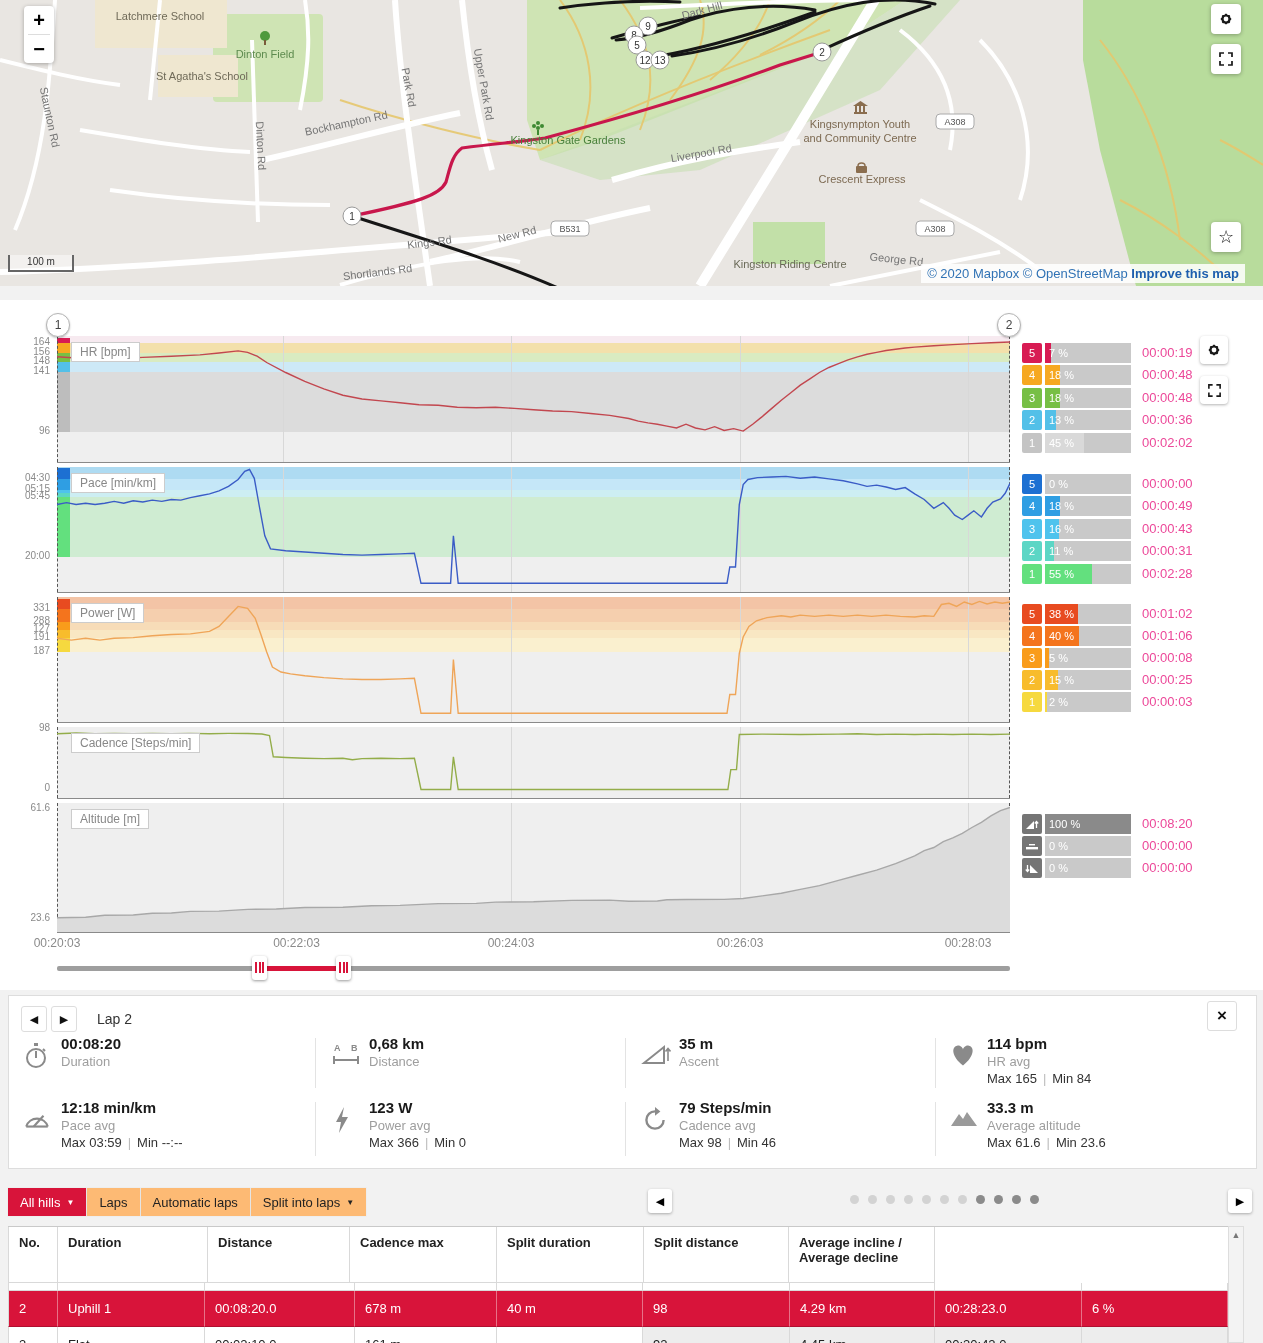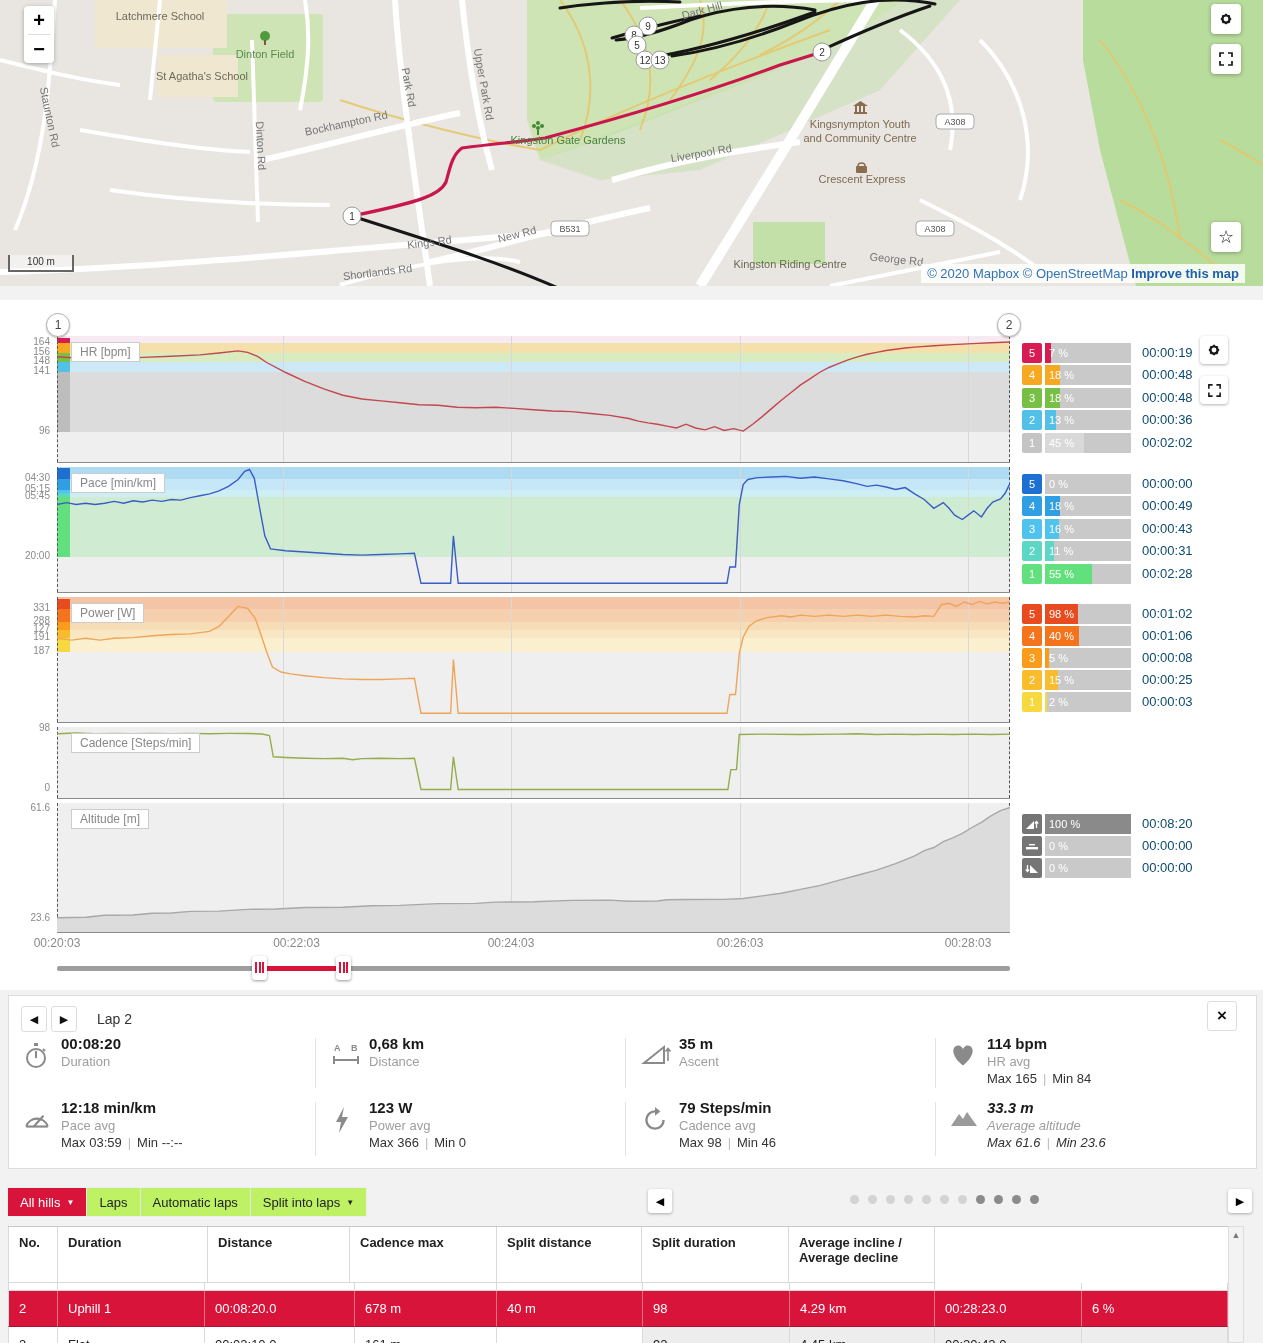--- a/index.html
+++ b/index.html
@@ -30,42 +30,42 @@
   .xtick{position:absolute;font-size:12px;color:#8a8a8a;transform:translateX(-50%);}
   .cmarker{position:absolute;width:22px;height:22px;border-radius:50%;background:#fff;border:1px solid #b5b5b5;
     box-shadow:0 1px 2px rgba(0,0,0,.25);color:#444;font-size:12px;display:flex;align-items:center;justify-content:center;z-index:5;}
   
   .zrow{position:absolute;height:20px;}
   .zchip{position:absolute;left:0;top:0;width:20px;height:20px;border-radius:2px;color:#fff;font-size:11px;
     display:flex;align-items:center;justify-content:center;}
   .zbar{position:absolute;left:23px;top:0;width:86px;height:20px;background:#c9c9c9;}
   .zfill{position:absolute;left:0;top:0;height:20px;}
   .zpct{position:absolute;left:4px;top:0;height:20px;line-height:20px;color:#fff;font-size:11px;z-index:2;}
-  .ztime{position:absolute;left:120px;top:2px;font-size:13px;color:#0c4a6e;white-space:nowrap;}
+  .ztime{position:absolute;left:120px;top:2px;font-size:13px;color:#ec4899;white-space:nowrap;}
   .panel-btn{position:absolute;width:28px;height:28px;background:#fff;border-radius:4px;box-shadow:0 1px 3px rgba(0,0,0,.3);
     display:flex;align-items:center;justify-content:center;cursor:pointer;}
   
   .sl-track{position:absolute;height:5px;background:#9e9e9e;border-radius:2px;}
   .sl-range{position:absolute;height:5px;background:#d8143a;}
   .sl-handle{position:absolute;width:15px;height:24px;background:#fff;border-radius:3px;box-shadow:0 1px 3px rgba(0,0,0,.4);cursor:ew-resize;}
   .sl-handle i{position:absolute;top:6px;width:2px;height:11px;background:#d8143a;}
   
   #lap-panel{position:absolute;left:8px;top:995px;width:1247px;height:172px;background:#fff;border:1px solid #ddd;}
   .navbtn{position:absolute;width:24px;height:24px;border:1px solid #ddd;border-radius:3px;background:#fff;
     display:flex;align-items:center;justify-content:center;font-size:11px;color:#111;cursor:pointer;}
   .stat{position:absolute;width:290px;height:58px;}
   .stat .ic{position:absolute;left:0;top:8px;width:30px;height:30px;color:#8a8a8a;}
   .stat .tx{position:absolute;left:38px;top:0;}
   .stat .val{font-size:15px;font-weight:bold;color:#1a1a1a;line-height:19px;}
   .stat .lbl{font-size:13px;color:#9e9e9e;line-height:17px;}
   .stat .mm{font-size:13px;color:#333;line-height:17px;}
   .stat .mm .sep{color:#bbb;padding:0 6px;}
   .vdiv{position:absolute;width:1px;background:#e3e3e3;}
   
-  .tabstrip{position:absolute;left:8px;top:1188px;height:28px;background:#bef264;display:flex;align-items:stretch;box-shadow:0 0 0 1px #eee;}
+  .tabstrip{position:absolute;left:8px;top:1188px;height:28px;background:#fdba74;display:flex;align-items:stretch;box-shadow:0 0 0 1px #eee;}
   .tab{display:flex;align-items:center;padding:0 12px;font-size:13px;color:#222;cursor:pointer;border-left:1px solid #e5e5e5;}
   .tab:first-child{border-left:none;}
   .tab.active{background:#d8143a;color:#fff;}
   .tab .caret{font-size:8px;margin-left:6px;}
   .pagebtn{position:absolute;width:24px;height:24px;background:#fff;border-radius:3px;box-shadow:0 1px 3px rgba(0,0,0,.3);
     display:flex;align-items:center;justify-content:center;font-size:11px;cursor:pointer;}
   .dots{position:absolute;display:flex;gap:9px;}
   .dot{width:9px;height:9px;border-radius:50%;background:#d3d3d3;cursor:pointer;}
   .dot.on{background:#8b8b8b;}
   #table{position:absolute;left:8px;top:1226px;width:1220px;background:#fff;border-top:1px solid #c9c9c9;}
@@ -443,21 +443,21 @@
         <div class="zbar">
           <div class="zfill" style="width:47.3px;background:#63e07e;"></div>
           <div class="zpct">55 %</div>
         </div>
         <div class="ztime">00:02:28</div>
       </div>
       <div class="zrow" style="left:1022px;top:304px;width:230px;">
         <div class="zchip" style="background:#e84b20;">5</div>
         <div class="zbar">
           <div class="zfill" style="width:32.68px;background:#e84b20;"></div>
-          <div class="zpct">98 %</div>
+          <div class="zpct">38 %</div>
         </div>
         <div class="ztime">00:01:02</div>
       </div>
       <div class="zrow" style="left:1022px;top:326px;width:230px;">
         <div class="zchip" style="background:#f4741d;">4</div>
         <div class="zbar">
           <div class="zfill" style="width:34.4px;background:#f4741d;"></div>
           <div class="zpct">40 %</div>
         </div>
         <div class="ztime">00:01:06</div>
@@ -628,21 +628,21 @@
           <div class="ic"><svg width="28" height="28" viewBox="0 0 26 26">
               <path d="M21 13 A8 8 0 1 1 13 5" stroke="#8a8a8a" stroke-width="2.2" fill="none"></path>
               <polygon points="13,1 13,9 18,5" fill="#8a8a8a"></polygon>
             </svg></div>
           <div class="tx">
             <div class="val">79 Steps/min</div>
             <div class="lbl">Cadence avg</div>
             <div class="mm"><span>Max 98</span><span class="sep">|</span><span>Min 46</span></div>
           </div>
         </div>
-        <div class="stat" style="left:940px;top:102px;font-style:italic;">
+        <div class="stat" style="left:940px;top:102px;">
           <div class="ic"><svg width="30" height="24" viewBox="0 0 30 22">
               <path d="M2 19 L10 7 L14 12 L18 5 L28 19 Z" fill="#9a9a9a"></path>
             </svg></div>
           <div class="tx">
             <div class="val">33.3 m</div>
             <div class="lbl">Average altitude</div>
             <div class="mm"><span>Max 61.6</span><span class="sep">|</span><span>Min 23.6</span></div>
           </div>
         </div>
       </div>
@@ -685,22 +685,22 @@
       <div class="dot on"></div>
     </div>
   <div class="pagebtn" style="left:1228px;top:1189px;">▶</div>
 
   <div id="table">
       <div class="trow thead">
         <div class="tcell" style="width:50px;">No.</div>
         <div class="tcell" style="width:150px;">Duration</div>
         <div class="tcell" style="width:142px;">Distance</div>
         <div class="tcell" style="width:147px;">Cadence max</div>
+        <div class="tcell" style="width:147px;">Split duration</div>
         <div class="tcell" style="width:145px;">Split distance</div>
-        <div class="tcell" style="width:147px;">Split duration</div>
         <div class="tcell" style="width:146px;">Average incline / Average decline</div>
       </div>
       <div class="trow spacer">
         <div class="tcell" style="width:50px;"></div>
         <div class="tcell" style="width:147px;"></div>
         <div class="tcell" style="width:150px;"></div>
         <div class="tcell" style="width:142px;"></div>
         <div class="tcell" style="width:146px;"></div>
         <div class="tcell" style="width:147px;"></div>
         <div class="tcell" style="width:145px;"></div>

